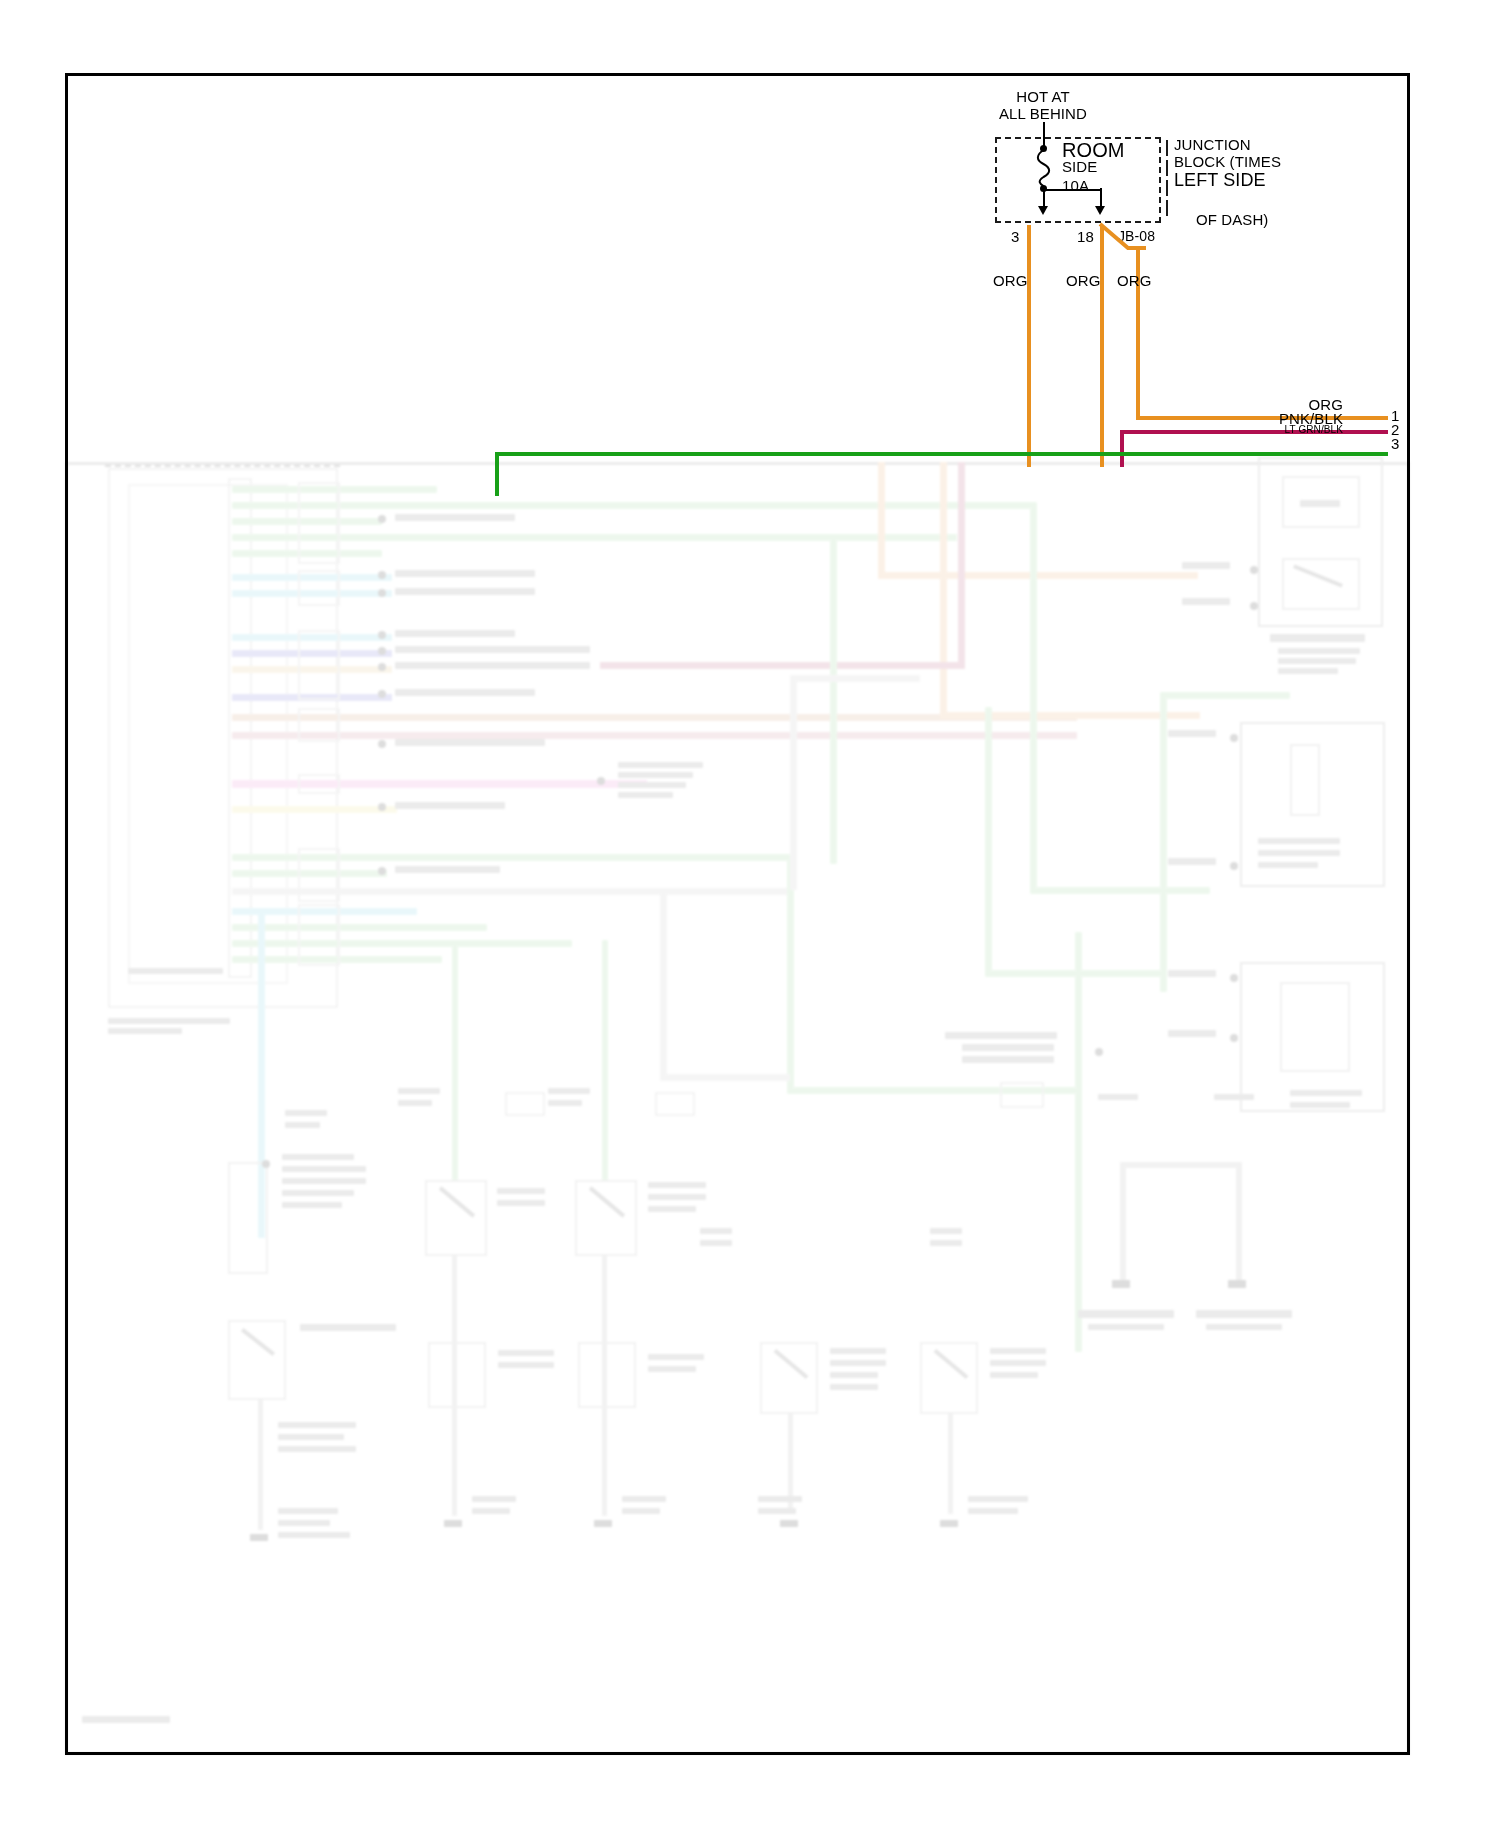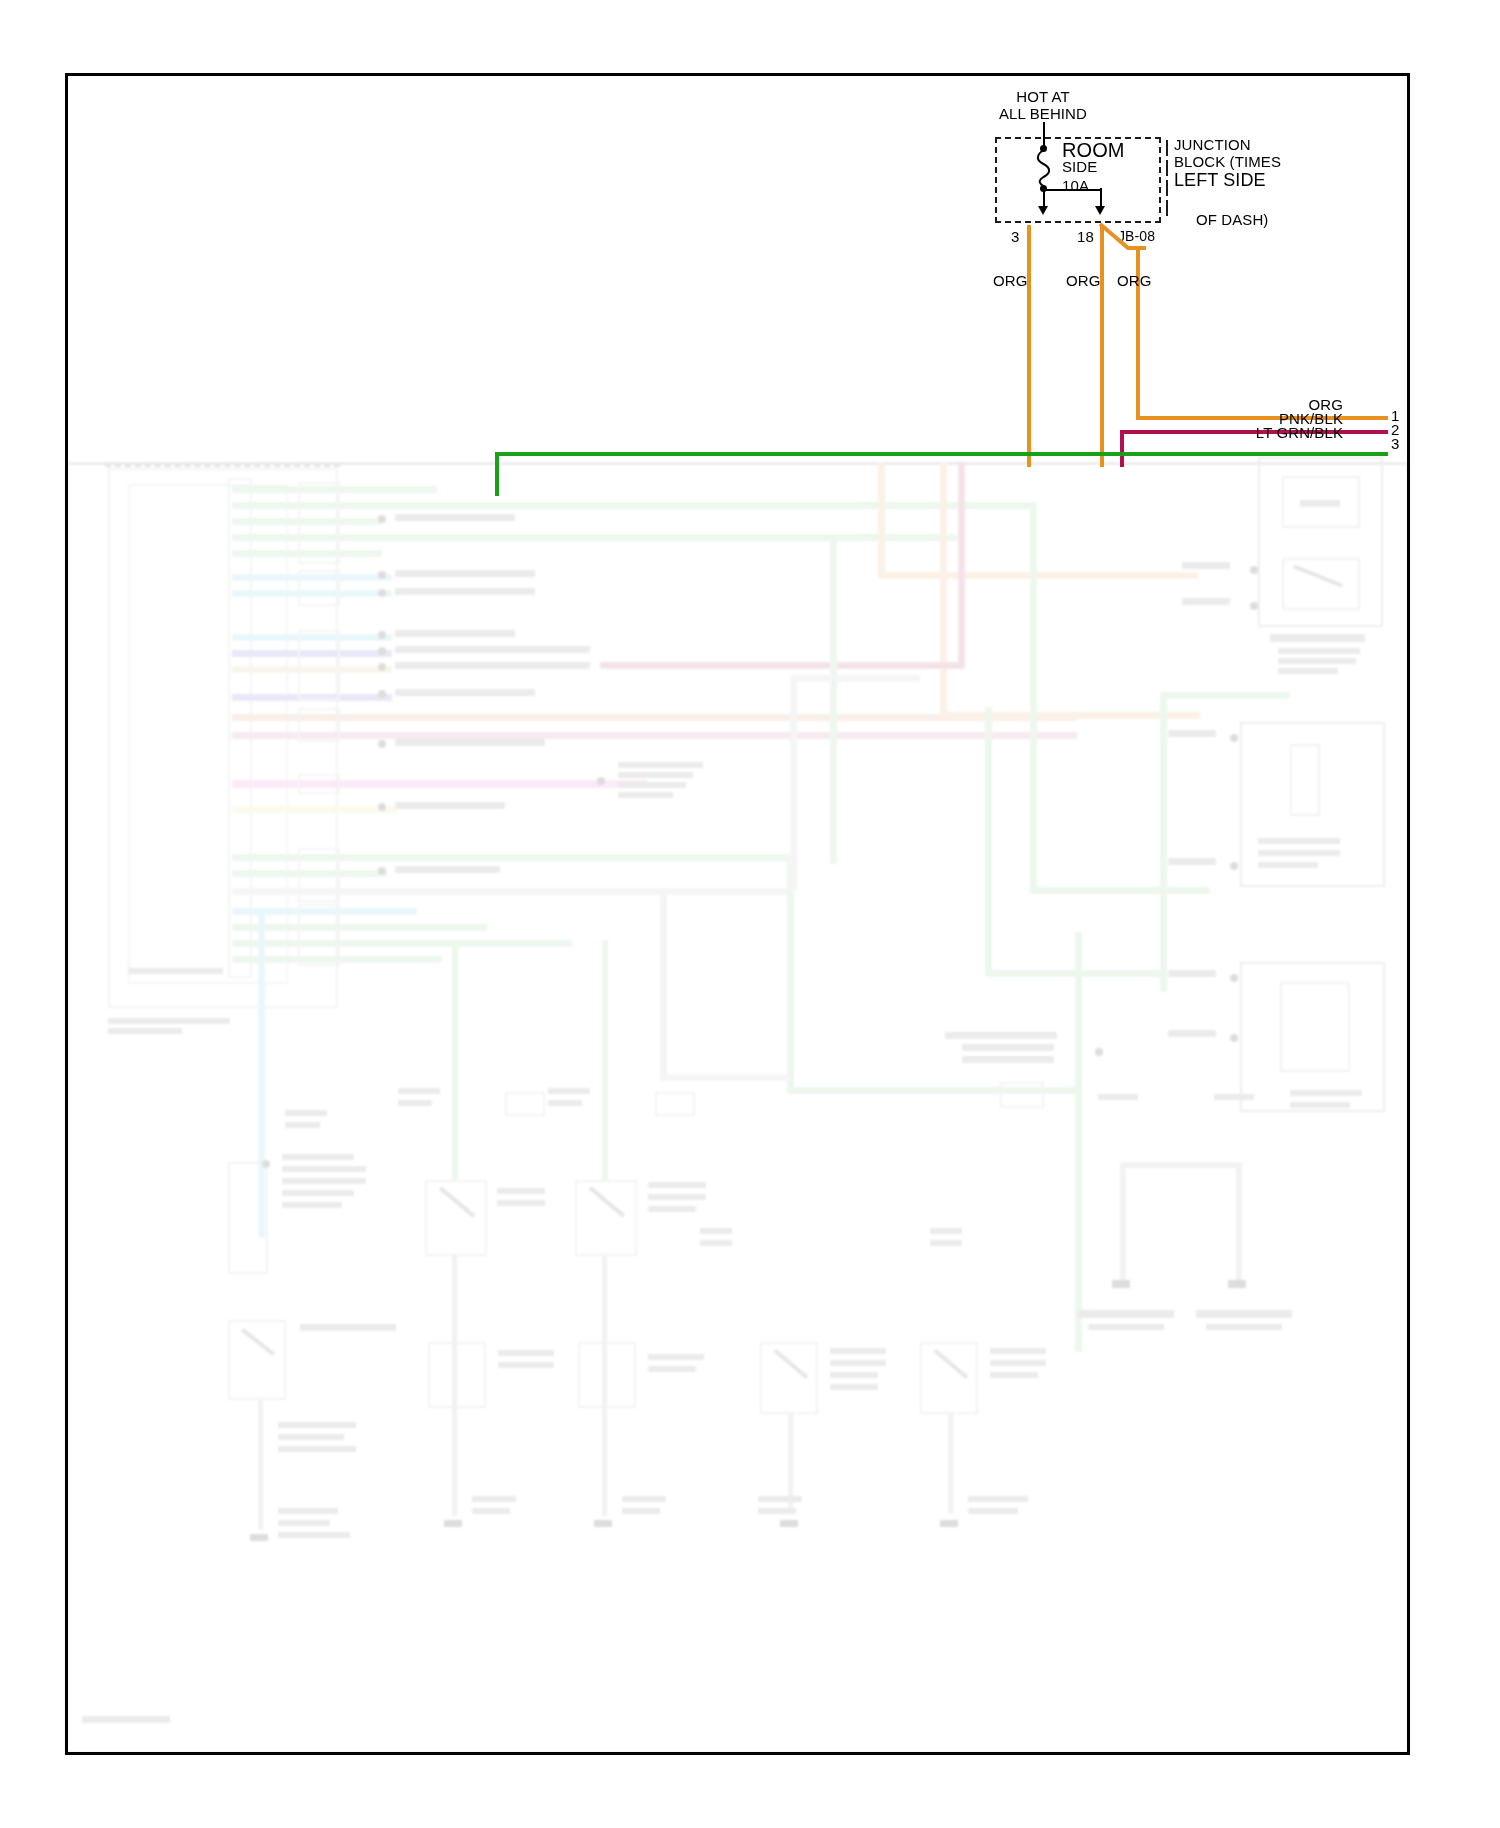--- a/index.html
+++ b/index.html
@@ -341,21 +341,21 @@
 
   <div class="vline" data-name="wire-ltgrnblk-drop" style="left:495px;top:452px;height:44px;border-left-width:4px;border-color:#18A018;"></div>
   <div class="hline" data-name="wire-ltgrnblk-to-pin3" style="left:495px;top:452px;width:893px;border-top-width:4px;border-color:#18A018;"></div>
 
   <div class="txt" data-name="wire-label-org-connector" style="left:1343px;top:396px;font-size:15px;transform:translateX(-100%);">ORG</div>
   <div class="txt" data-name="connector-pin-1" style="left:1391px;top:408px;font-size:15px;">1</div>
 
   <div class="txt" data-name="wire-label-pnkblk-connector" style="left:1343px;top:409px;font-size:15px;transform:translateX(-100%);">PNK/BLK</div>
   <div class="txt" data-name="connector-pin-2" style="left:1391px;top:422px;font-size:15px;">2</div>
 
-  <div class="txt" data-name="wire-label-ltgrnblk-connector" style="left:1343px;top:423px;font-size:15px;transform:translateX(-100%);">LT GRN/BLK</div>
+  <div class="txt" data-name="wire-label-ltgrnblk-connector" style="left:1343px;top:423px;font-size:10px;transform:translateX(-100%);">LT GRN/BLK</div>
   <div class="txt" data-name="connector-pin-3" style="left:1391px;top:436px;font-size:15px;">3</div>
 
   <style>
     [data-name="wire-label-org-connector"]{top:396px !important;}
     [data-name="wire-label-pnkblk-connector"]{top:410px !important;}
     [data-name="wire-label-ltgrnblk-connector"]{top:424px !important;}
     [data-name="connector-pin-1"]{top:407px !important;}
     [data-name="connector-pin-2"]{top:421px !important;}
     [data-name="connector-pin-3"]{top:435px !important;}
   </style>

